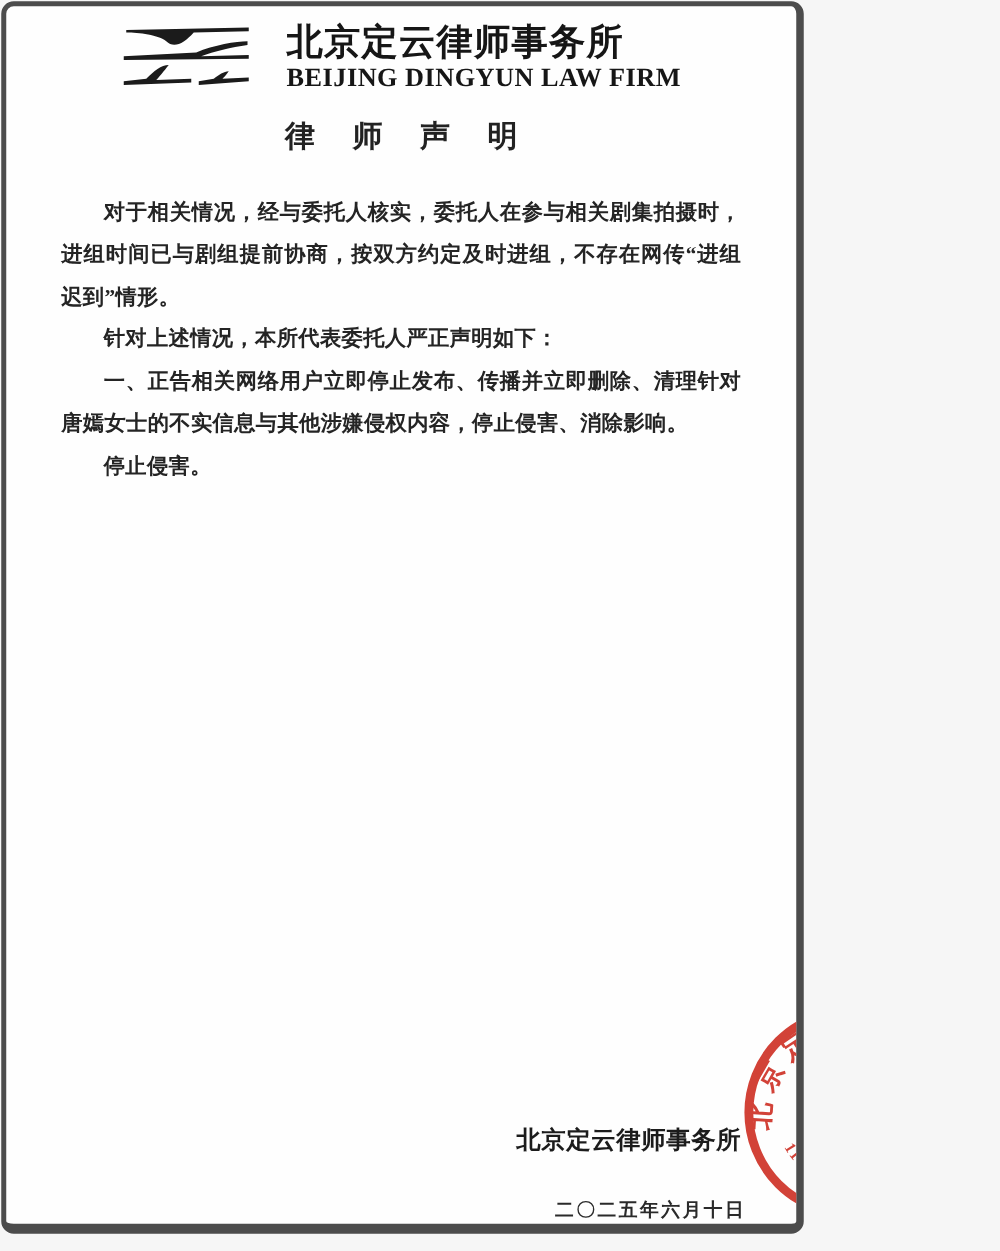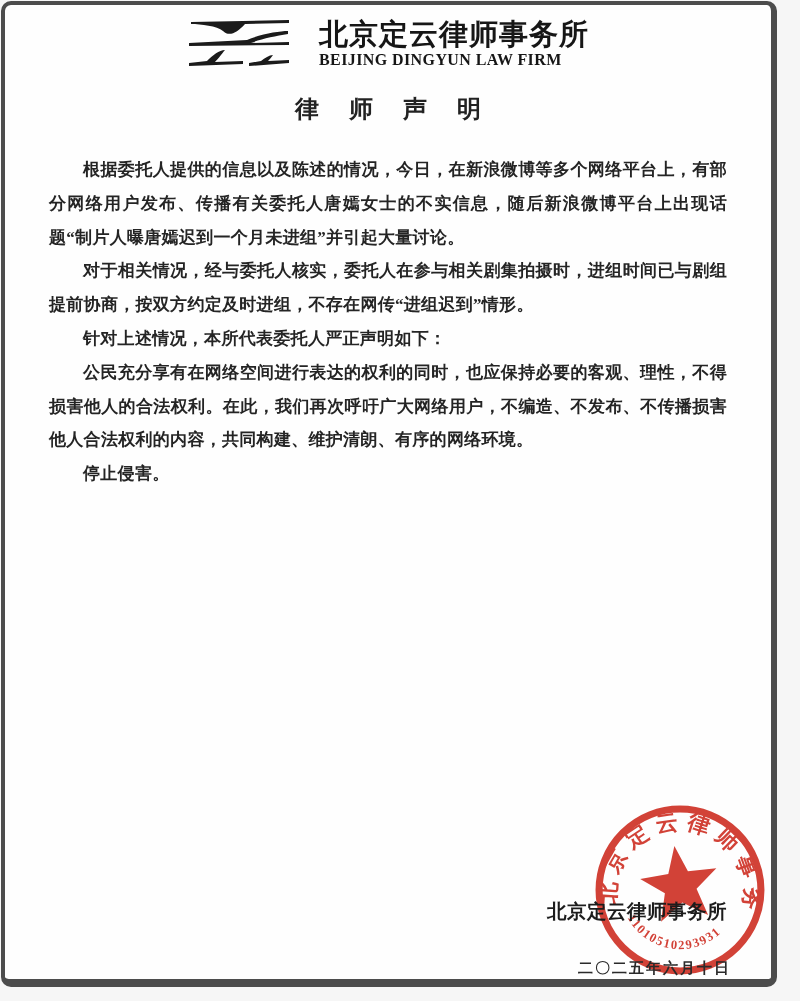--- a/index.html
+++ b/index.html
@@ -6,21 +6,21 @@
   body{
     width:800px;height:1001px;
     background:#f6f6f6;
     font-family:"Liberation Serif","DejaVu Serif",serif;
     position:relative;
     overflow:hidden;
   }
   .frame{
     position:absolute;
     left:1px;top:1px;
-    width:776px;height:986px;
+    width:642px;height:986px;
     background:#fefefe;
     border:4px solid #4c4c4c;
     border-right-width:6px;
     border-bottom-width:8px;
     border-radius:10px;
     box-sizing:border-box;
     overflow:hidden;
   }
   .content{
     position:relative;
@@ -38,21 +38,21 @@
   }
   .logo{width:106px;height:50px;}
   .firm-names{display:flex;flex-direction:column;line-height:1.05;}
   .firm-cn{
     font-size:29px;font-weight:700;
     letter-spacing:1px;
     color:#161616;
     font-family:"Liberation Sans","DejaVu Sans",sans-serif;
   }
   .firm-en{
-    font-size:16px;font-weight:700;
+    font-size:21px;font-weight:700;
     color:#161616;
     letter-spacing:0.4px;
     margin-top:2px;
     font-family:"Liberation Serif","DejaVu Serif",serif;
   }
   
   .doc-title{
     position:absolute;
     top:88px;left:0;right:0;
     text-align:center;
@@ -130,24 +130,23 @@
       </svg>
       <div class="firm-names">
         <div class="firm-cn">北京定云律师事务所</div>
         <div class="firm-en">BEIJING DINGYUN LAW FIRM</div>
       </div>
     </div>
 
     <div class="doc-title">律师声明</div>
 
     <div class="body-text">
-      <p>根据委托人提供的信息以及陈述的情况，今日，在新浪微博等多个网络平台上，有部分网络用户发布、传播有关委托人唐嫣女士的不实信息，随后新浪微博平台上出现话题“制片人曝唐嫣迟到一个月未进组”并引起大量讨论。</p>
       <p>对于相关情况，经与委托人核实，委托人在参与相关剧集拍摄时，进组时间已与剧组提前协商，按双方约定及时进组，不存在网传“进组迟到”情形。</p>
       <p>针对上述情况，本所代表委托人严正声明如下：</p>
-      <p>公民充分享有在网络空间进行表达的权利的同时，也应保持必要的客观、理性，不得损害他人的合法权利。在此，我们再次呼吁广大网络用户，不编造、不发布、不传播损害他人合法权利的内容，共同构建、维护清朗、有序的网络环境。</p>
+      <p>一、正告相关网络用户立即停止发布、传播并立即删除、清理针对唐嫣女士的不实信息与其他涉嫌侵权内容，停止侵害、消除影响。</p>
       <p>停止侵害。</p>
     </div>
 
     <svg class="seal" viewBox="0 0 172 172" aria-hidden="true">
       <defs>
         <path id="topArc" d="M 24 106 A 64 64 0 1 1 148 106" fill="none"></path>
         <path id="botArc" d="M 30 104 A 59 59 0 0 0 142 104" fill="none"></path>
       </defs>
       <circle cx="86" cy="86" r="80" fill="none" stroke="#cf3429" stroke-width="7"></circle>
       <polygon transform="rotate(-8 86 82)" fill="#cf3429" points="86,42 95.8,68.6 124,69.6 101.8,87.1 109.5,114.4 86,98.6 62.5,114.4 70.2,87.1 48,69.6 76.2,68.6"></polygon>

